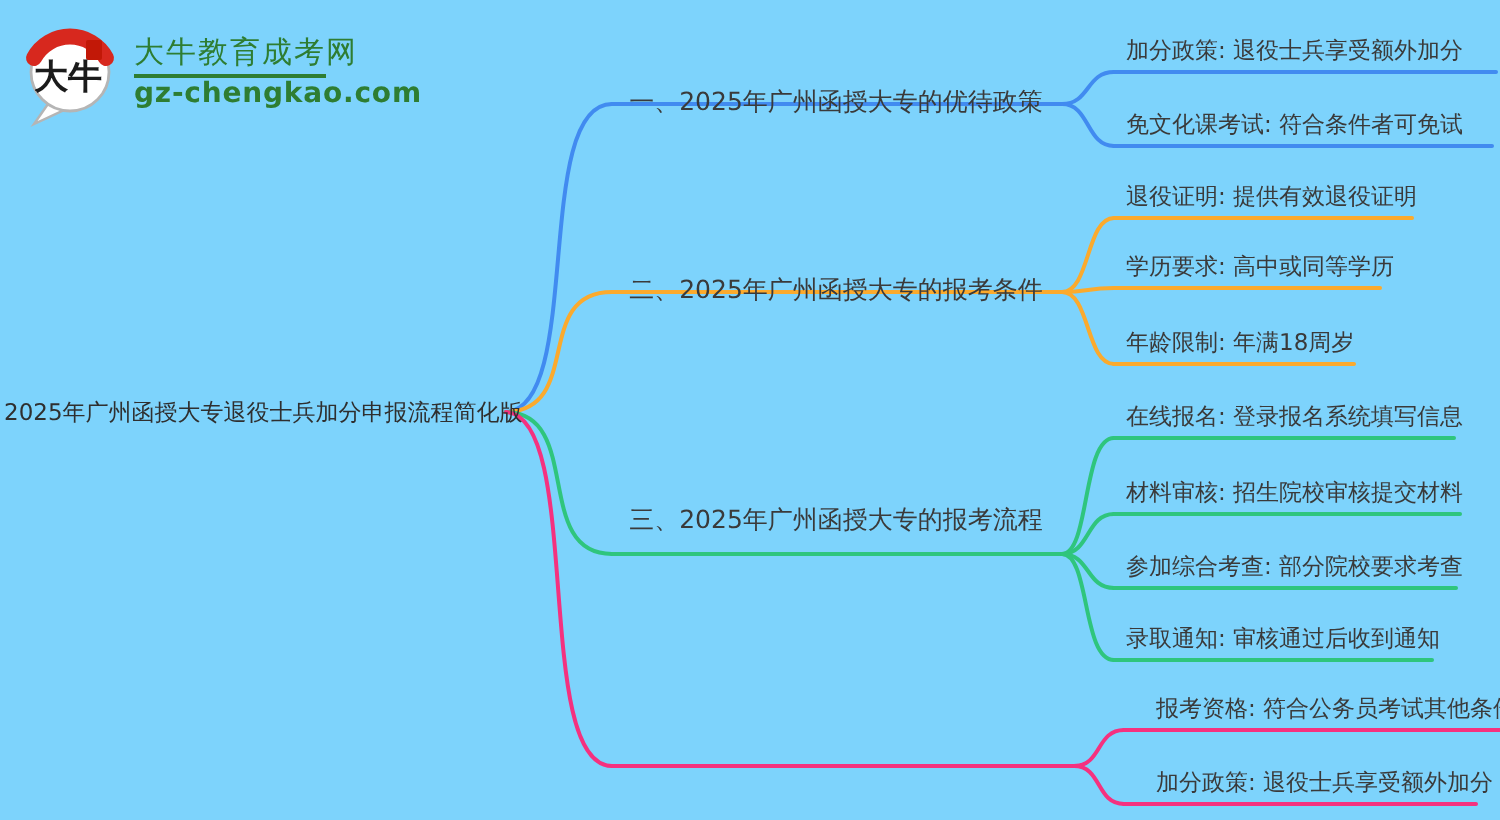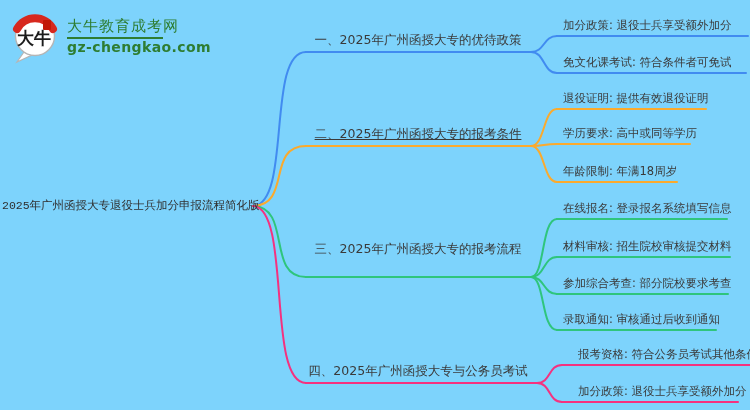--- a/index.html
+++ b/index.html
@@ -3,25 +3,25 @@
 <meta charset="utf-8">
 <style>
   html,body{margin:0;padding:0;background:#fff;}
   #stage{
     position:relative;width:750px;height:410px;background:#7dd3fc;overflow:hidden;
     font-family:"DejaVu Sans","Liberation Sans",sans-serif;
   }
   #wires{position:absolute;left:0;top:0;}
   .root-label{
     position:absolute;left:2px;top:197px;width:248px;height:18px;line-height:18px;
-    text-align:center;font-size:11.5px;color:#2f2f2f;white-space:nowrap;font-family:Liberation Mono, monospace;
+    text-align:center;font-size:11.5px;color:#2f2f2f;white-space:nowrap;
   }
   .branch-label{
     position:absolute;left:303px;width:230px;height:17px;line-height:17px;
-    text-align:center;font-size:12.5px;color:#3a3a3a;white-space:nowrap;
+    text-align:center;font-size:12.5px;color:#3a3a3a;white-space:nowrap;margin-top:11px;
   }
   .child-label{
     position:absolute;left:558px;width:192px;height:17px;line-height:17px;
     text-align:left;font-size:11.5px;color:#3a3a3a;white-space:nowrap;padding-left:5px;
   }
   .child-label.b4{left:573px;}
   
   .logo{position:absolute;left:8px;top:8px;display:flex;align-items:flex-start;}
   .logo-icon{width:54px;height:56px;flex:0 0 auto;}
   .logo-text{margin-left:5px;margin-top:9px;}
@@ -90,23 +90,22 @@
     <div class="logo-text">
       <div class="logo-title">大牛教育成考网</div>
       <div class="logo-divider"></div>
       <div class="logo-subtitle">gz-chengkao.com</div>
     </div>
   </div>
 
   <div class="root-label">2025年广州函授大专退役士兵加分申报流程简化版</div>
 
   <div class="branch-label" style="top:31px;">一、2025年广州函授大专的优待政策</div>
-  <div class="branch-label" style="top:125px;text-decoration:underline;">二、2025年广州函授大专的报考条件</div>
+  <div class="branch-label" style="top:125px;">二、2025年广州函授大专的报考条件</div>
   <div class="branch-label" style="top:240px;">三、2025年广州函授大专的报考流程</div>
-  <div class="branch-label" style="top:362px;">四、2025年广州函授大专与公务员考试</div>
 
   <div class="child-label" style="top:17px;">加分政策: 退役士兵享受额外加分</div>
   <div class="child-label" style="top:54px;">免文化课考试: 符合条件者可免试</div>
 
   <div class="child-label" style="top:90px;">退役证明: 提供有效退役证明</div>
   <div class="child-label" style="top:125px;">学历要求: 高中或同等学历</div>
   <div class="child-label" style="top:163px;">年龄限制: 年满18周岁</div>
 
   <div class="child-label" style="top:200px;">在线报名: 登录报名系统填写信息</div>
   <div class="child-label" style="top:238px;">材料审核: 招生院校审核提交材料</div>

